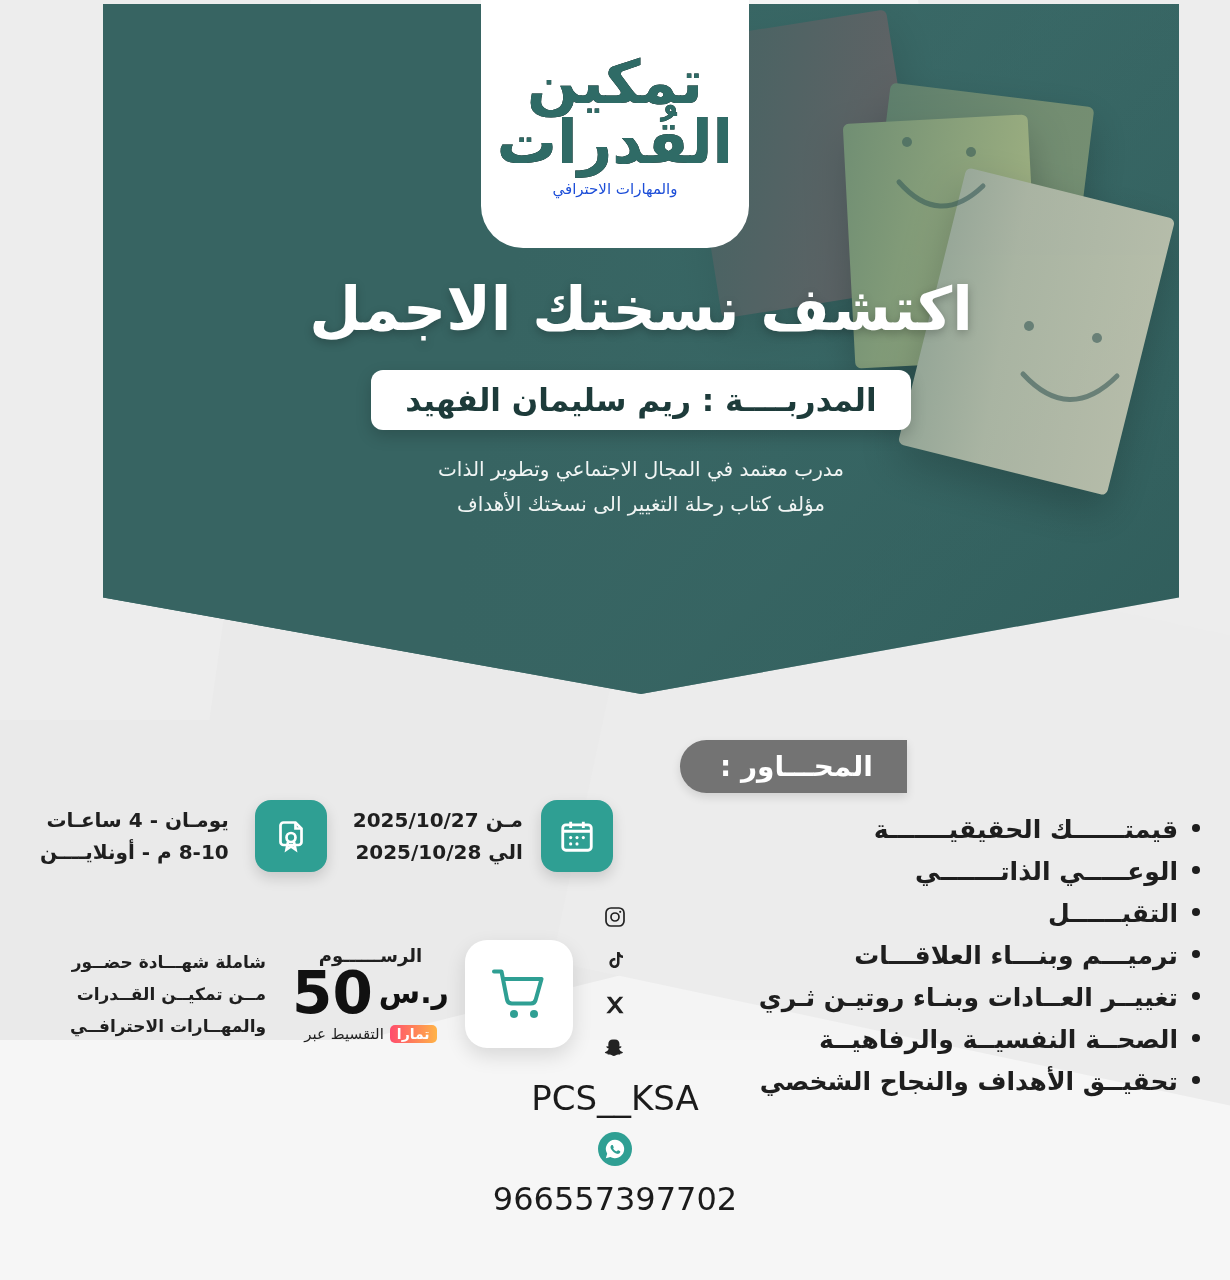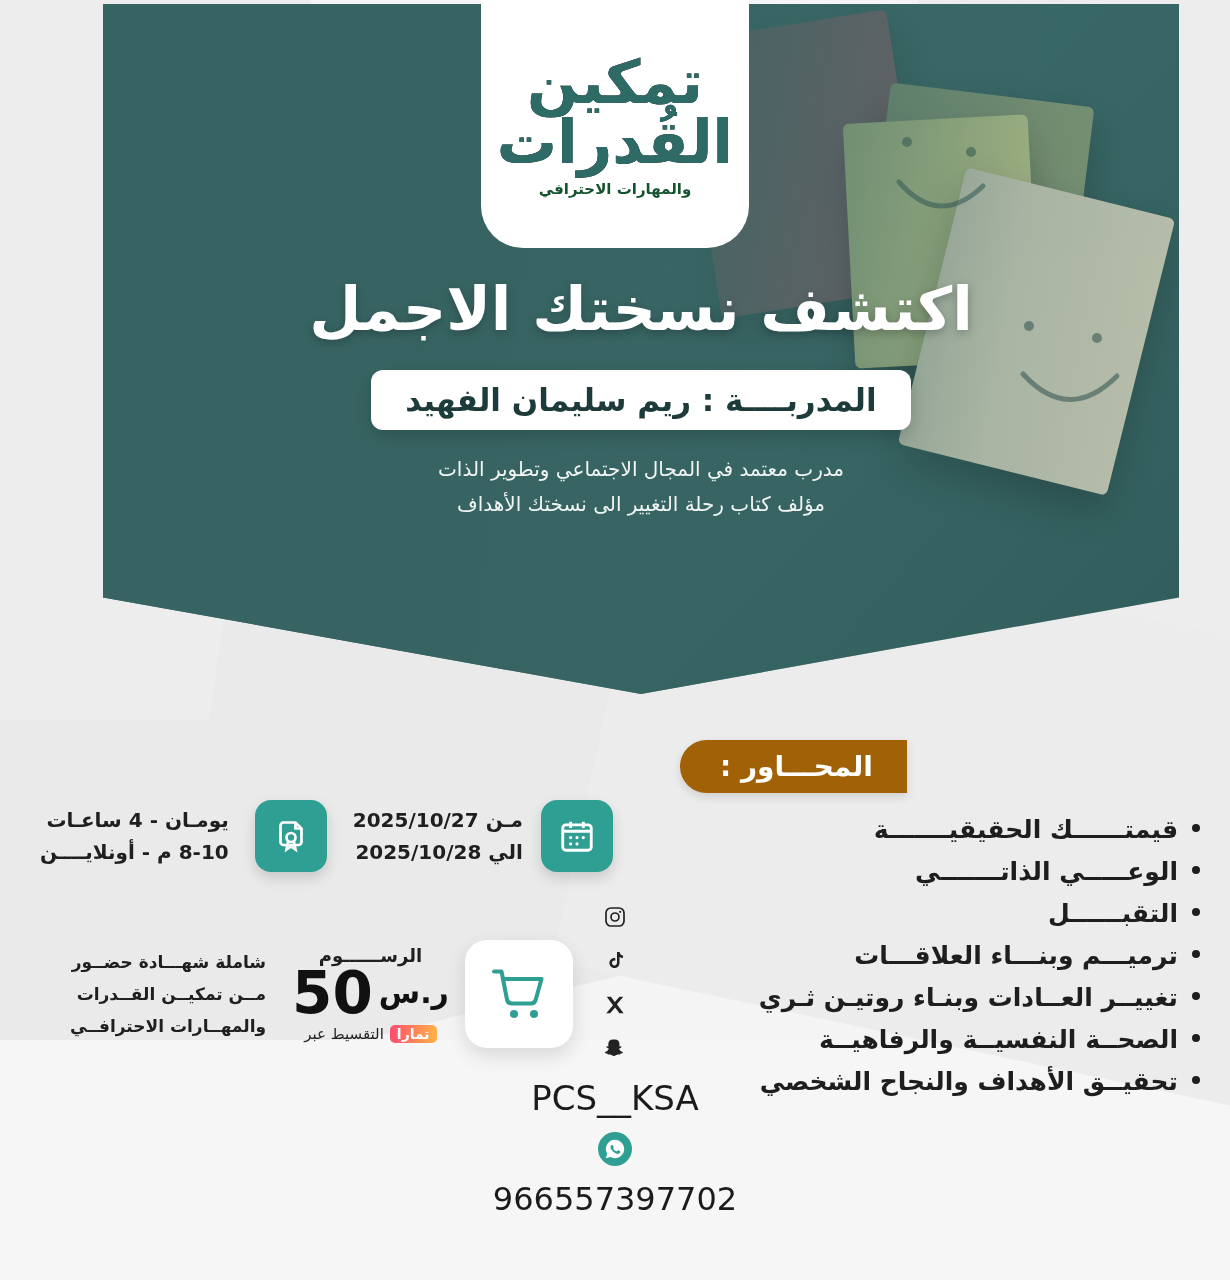--- a/index.html
+++ b/index.html
@@ -83,21 +83,21 @@
     z-index: 5;
     display: flex; align-items: center; justify-content: center;
   }
   .logo-inner { text-align: center; line-height: 1; }
   .logo-mark {
     font-size: 60px; color: #2f6b66; font-weight: bold;
     letter-spacing: -2px; direction: rtl;
     text-shadow: 0 0 0 #000;
   }
   .logo-tag {
-    margin-top: 10px; font-size: 15px; font-weight: bold; color: #14532d; letter-spacing: 0px;
+    margin-top: 10px; font-size: 15px; font-weight: normal; color: #1d4ed8; letter-spacing: 0px;
   }
 
   .hero-text {
     position: absolute; z-index: 6; right: 0; left: 0; top: 270px;
     text-align: center; color: #ffffff; direction: rtl;
   }
   .hero-title {
     font-size: 60px; font-weight: bold; letter-spacing: -1px;
     text-shadow: 0 3px 10px rgba(0,0,0,.25);
   }
@@ -106,21 +106,21 @@
     background: #ffffff; color: #1d3b3a;
     font-size: 31px; font-weight: bold;
     padding: 12px 34px; border-radius: 12px;
     box-shadow: 0 6px 16px rgba(0,0,0,.18);
   }
   .hero-sub { margin-top: 22px; font-size: 20px; line-height: 1.75; color: #f1f5f4; }
 
   
   .topics { position: absolute; right: 30px; top: 740px; width: 520px; direction: rtl; text-align: right; }
   .topics-head {
-    background: #a16207; color: #fff; font-size: 28px; font-weight: bold;
+    background: #737373; color: #fff; font-size: 28px; font-weight: bold;
     border-radius: 30px 0 0 30px; padding: 10px 34px 10px 40px;
     display: inline-block; margin-right: 0; float: left;
     box-shadow: 0 4px 10px rgba(0,0,0,.12);
   }
   .topics-list { clear: both; padding-top: 22px; }
   .topic-item {
     display: flex; align-items: baseline; justify-content: flex-start;
     font-size: 25px; color: #1e1e1e; font-weight: bold; margin-bottom: 13px;
     direction: rtl;
   }

